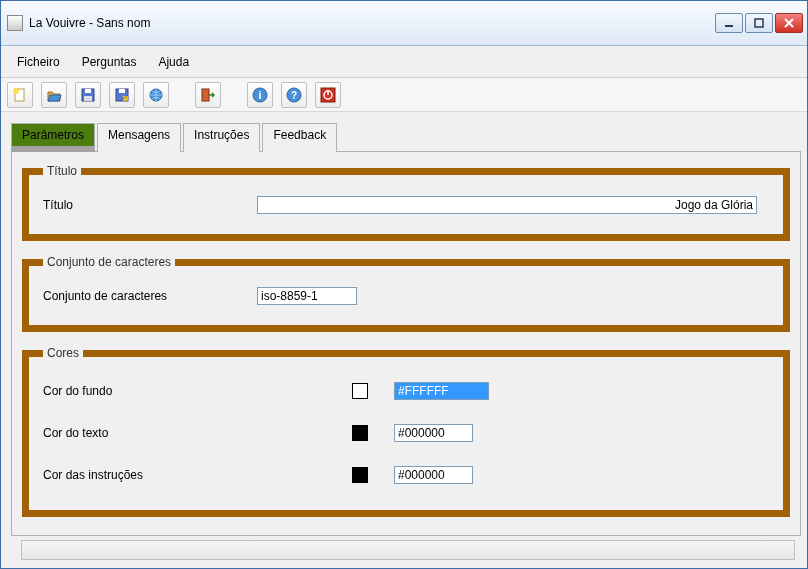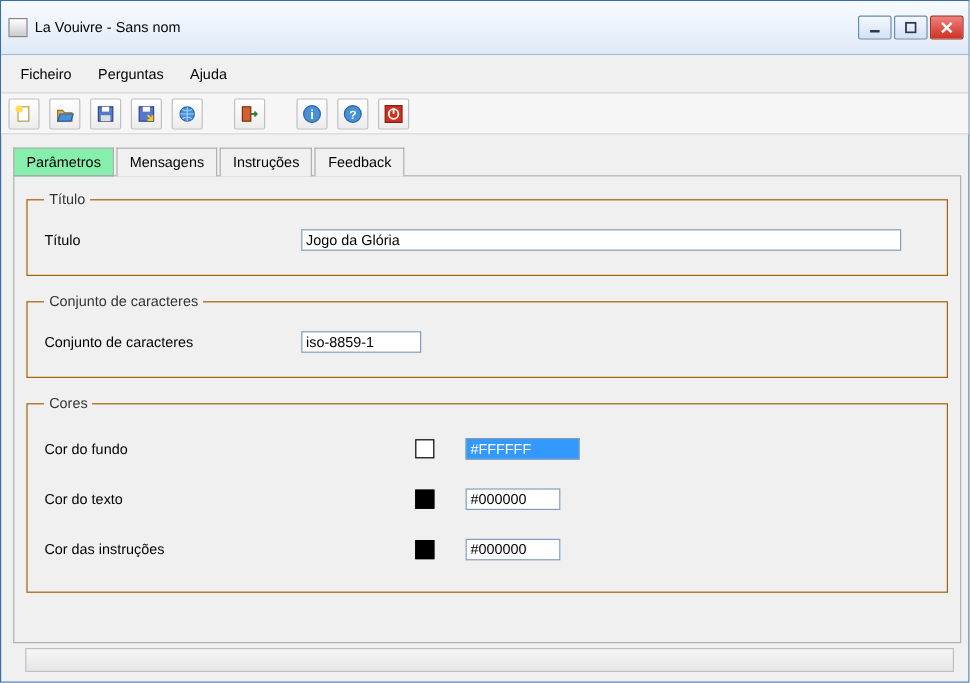--- a/index.html
+++ b/index.html
@@ -81,54 +81,54 @@
     padding: 4px 10px;
     border: 1px solid #b0b0b0;
     border-bottom: none;
     background: #f0f0f0;
     position: relative;
     top: 1px;
     margin-right: 2px;
     cursor: default;
   }
   .tab.active {
-    background: #86efac;
-    border-bottom: 1px solid #a3a3a3;
+    background: #4d7c0f;
+    border-bottom: 6px solid #a3a3a3;
     z-index: 2;
   }
   .tab-panel {
     flex: 1;
     border: 1px solid #b0b0b0;
     background: #f0f0f0;
     padding: 12px 10px 10px 10px;
     display: flex; flex-direction: column;
     gap: 14px;
   }
   fieldset {
-    border: 1px solid #a16207;
+    border: 7px solid #a16207;
     padding: 12px 14px 14px 14px;
     font-size: 12px;
     margin: 0;
   }
   legend { padding: 0 4px; font-size: 12px; color: #333; }
   .row {
     display: flex; align-items: center;
     gap: 14px;
     margin-top: 6px;
     margin-bottom: 6px;
   }
   .row-label { width: 200px; font-size: 12px; }
   input[type="text"].text-field {
     font-size: 12px;
     height: 18px;
     border: 1px solid #7f9db9;
     padding: 1px 3px;
     background: #fff;
   }
-  .title-input { width: 500px; }
+  .title-input { width: 500px; text-align: right; }
   .charset-input { width: 100px; }
   .color-swatch {
     width: 16px; height: 16px;
     border: 1px solid #000;
     margin-left: 95px;
   }
   .color-input { width: 79px; margin-left: 12px; }
   .statusbar {
     height: 20px;
     border: 1px solid #c0c0c0;

